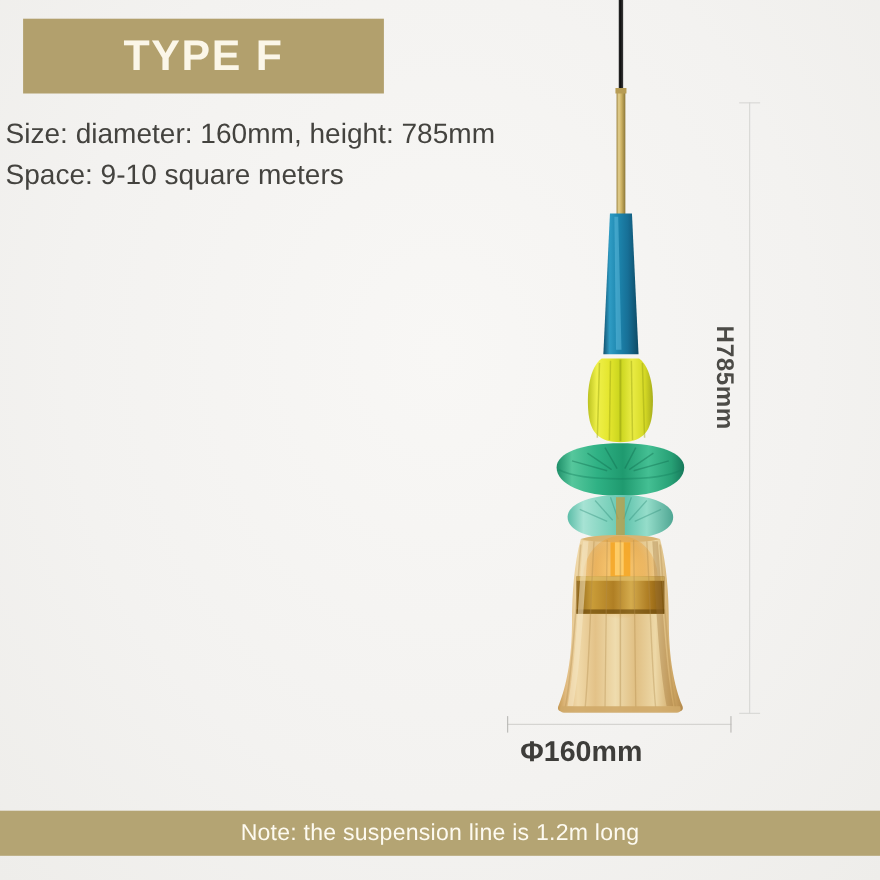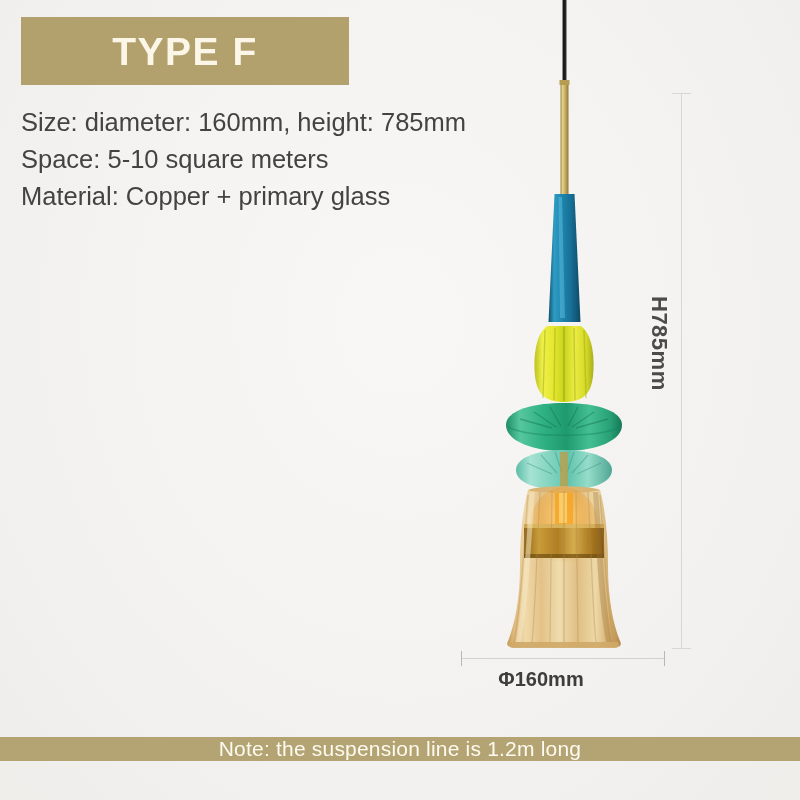--- a/index.html
+++ b/index.html
@@ -31,21 +31,21 @@
     font-size:39px;
     font-weight:bold;
     color:#fbf6e8;
     letter-spacing:1.5px;
     line-height:1;
   }
 
   
   .spec-list{
     position:absolute;
-    left:21px; top:104px;
+    left:5px; top:104px;
     width:540px;
   }
   .spec-line{
     font-size:25.5px;
     line-height:37px;
     color:#44433f;
     white-space:nowrap;
   }
 
   
@@ -89,56 +89,54 @@
   }
   .dim-h::before, .dim-h::after{
     content:""; position:absolute; top:-7px;
     width:1px; height:15px; background:#b9b8b5;
   }
   .dim-h::before{ left:0; }
   .dim-h::after{ right:0; }
 
   .dim-h-label{
     position:absolute;
-    left:439px; top:668px;
+    left:473px; top:668px;
     width:204px;
-    text-align:center;
-    font-size:20px;
+    font-size:26px;
     font-weight:bold;
     color:#3e3d3a;
     white-space:nowrap;
   }
 
   
   .note-bar{
     position:absolute;
     left:0; top:737px;
-    width:800px; height:24px;
+    width:800px; height:41px;
     background:#b4a473;
-    display:flex; align-items:flex-end; justify-content:center;
+    display:flex; align-items:center; justify-content:center;
   }
   .note-bar .label{
     font-size:21px;
     color:#fdfaf0;
     letter-spacing:0.2px;
   }
 </style>
 </head>
 <body>
 
 <div id="page">
 
   <div class="type-badge">
     <span class="label">TYPE F</span>
   </div>
 
   <div class="spec-list">
     <div class="spec-line">Size: diameter: 160mm, height: 785mm</div>
-    <div class="spec-line">Space: 5-10 square meters</div>
-    <div class="spec-line">Material: Copper + primary glass</div>
+    <div class="spec-line">Space: 9-10 square meters</div>
   </div>
 
   <svg id="lamp" viewBox="0 0 800 800">
     <defs>
 
       <linearGradient id="gBrass" x1="0" y1="0" x2="1" y2="0">
         <stop offset="0%" stop-color="#9d8542"></stop>
         <stop offset="25%" stop-color="#e3cf8e"></stop>
         <stop offset="55%" stop-color="#cdb263"></stop>
         <stop offset="100%" stop-color="#8d7737"></stop>

